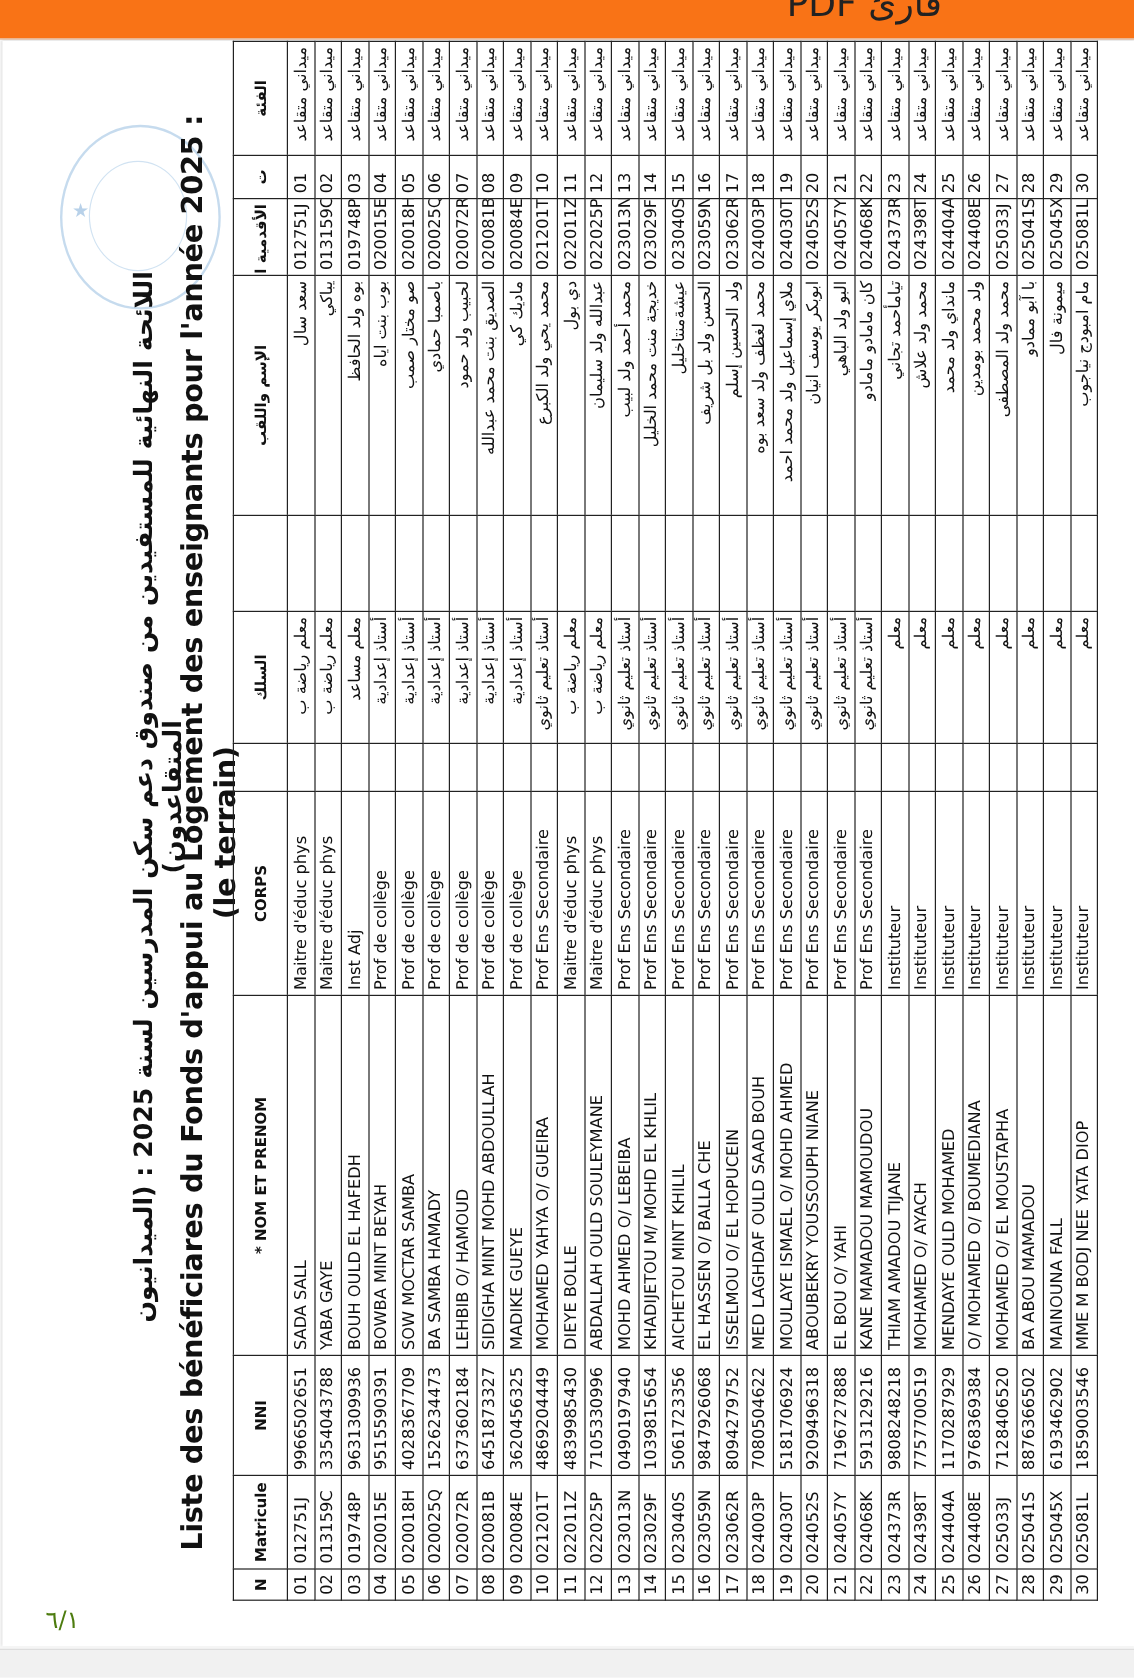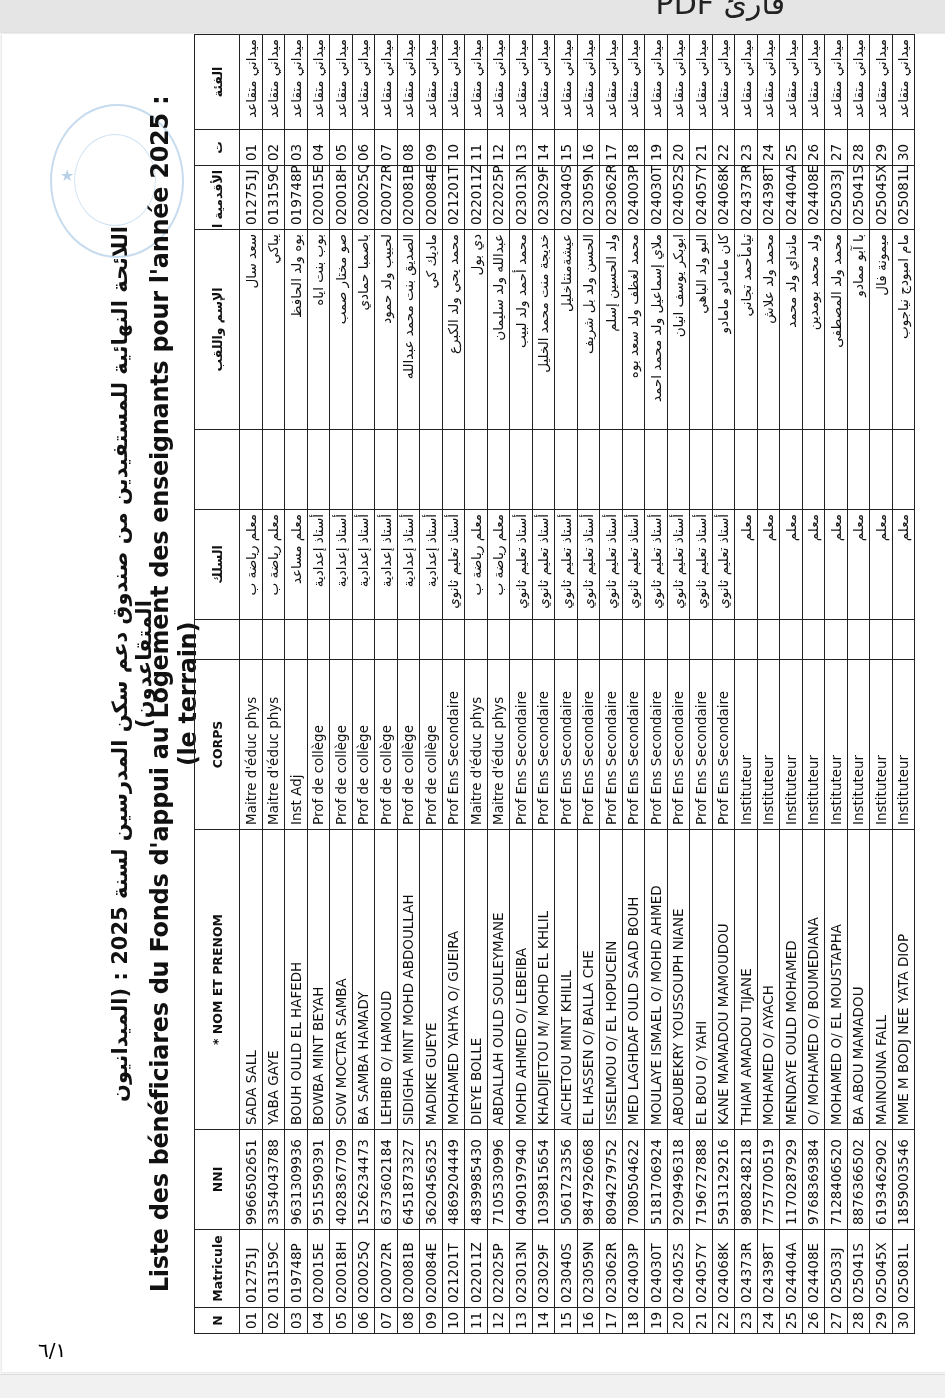--- a/index.html
+++ b/index.html
@@ -3,36 +3,36 @@
 <meta charset="utf-8">
 <style>
   html, body { margin:0; padding:0; }
   body {
     width:945px; height:1398px; overflow:hidden; position:relative;
     background:#f7f7f7;
     font-family:"Liberation Sans", "DejaVu Sans", sans-serif;
   }
   .viewer-header {
     position:absolute; left:0; top:0; width:945px; height:32px;
-    background:#e5e5e5; border-bottom:1px solid #e3e3e3;
+    background:#f97316; border-bottom:1px solid #e3e3e3;
   }
   .viewer-title {
     position:absolute; right:160px; top:-14px; font-size:30px; color:#222;
     font-family:"DejaVu Sans", sans-serif; direction:rtl;
   }
   .page {
     position:absolute; left:2px; top:34px; width:943px; height:1338px;
     background:#fff; box-shadow:0 0 2px rgba(0,0,0,.15);
   }
   .bottom-bar {
     position:absolute; left:0; top:1374px; width:945px; height:24px;
     background:#f1f1f1; border-top:1px solid #ddd;
   }
   .page-marker {
-    position:absolute; left:38px; top:1338px; font-size:20px; color:#000000;
+    position:absolute; left:38px; top:1338px; font-size:20px; color:#4d7c0f;
     font-family:"DejaVu Sans", sans-serif;
   }
   .stamp {
     position:absolute; left:48px; top:70px; width:130px; height:150px;
     border:2px solid #b9d3ea; border-radius:50%; opacity:.8;
   }
   .stamp .inner {
     position:absolute; left:22px; top:28px; width:80px; height:90px;
     border:1.5px solid #c6dcef; border-radius:50%;
   }

